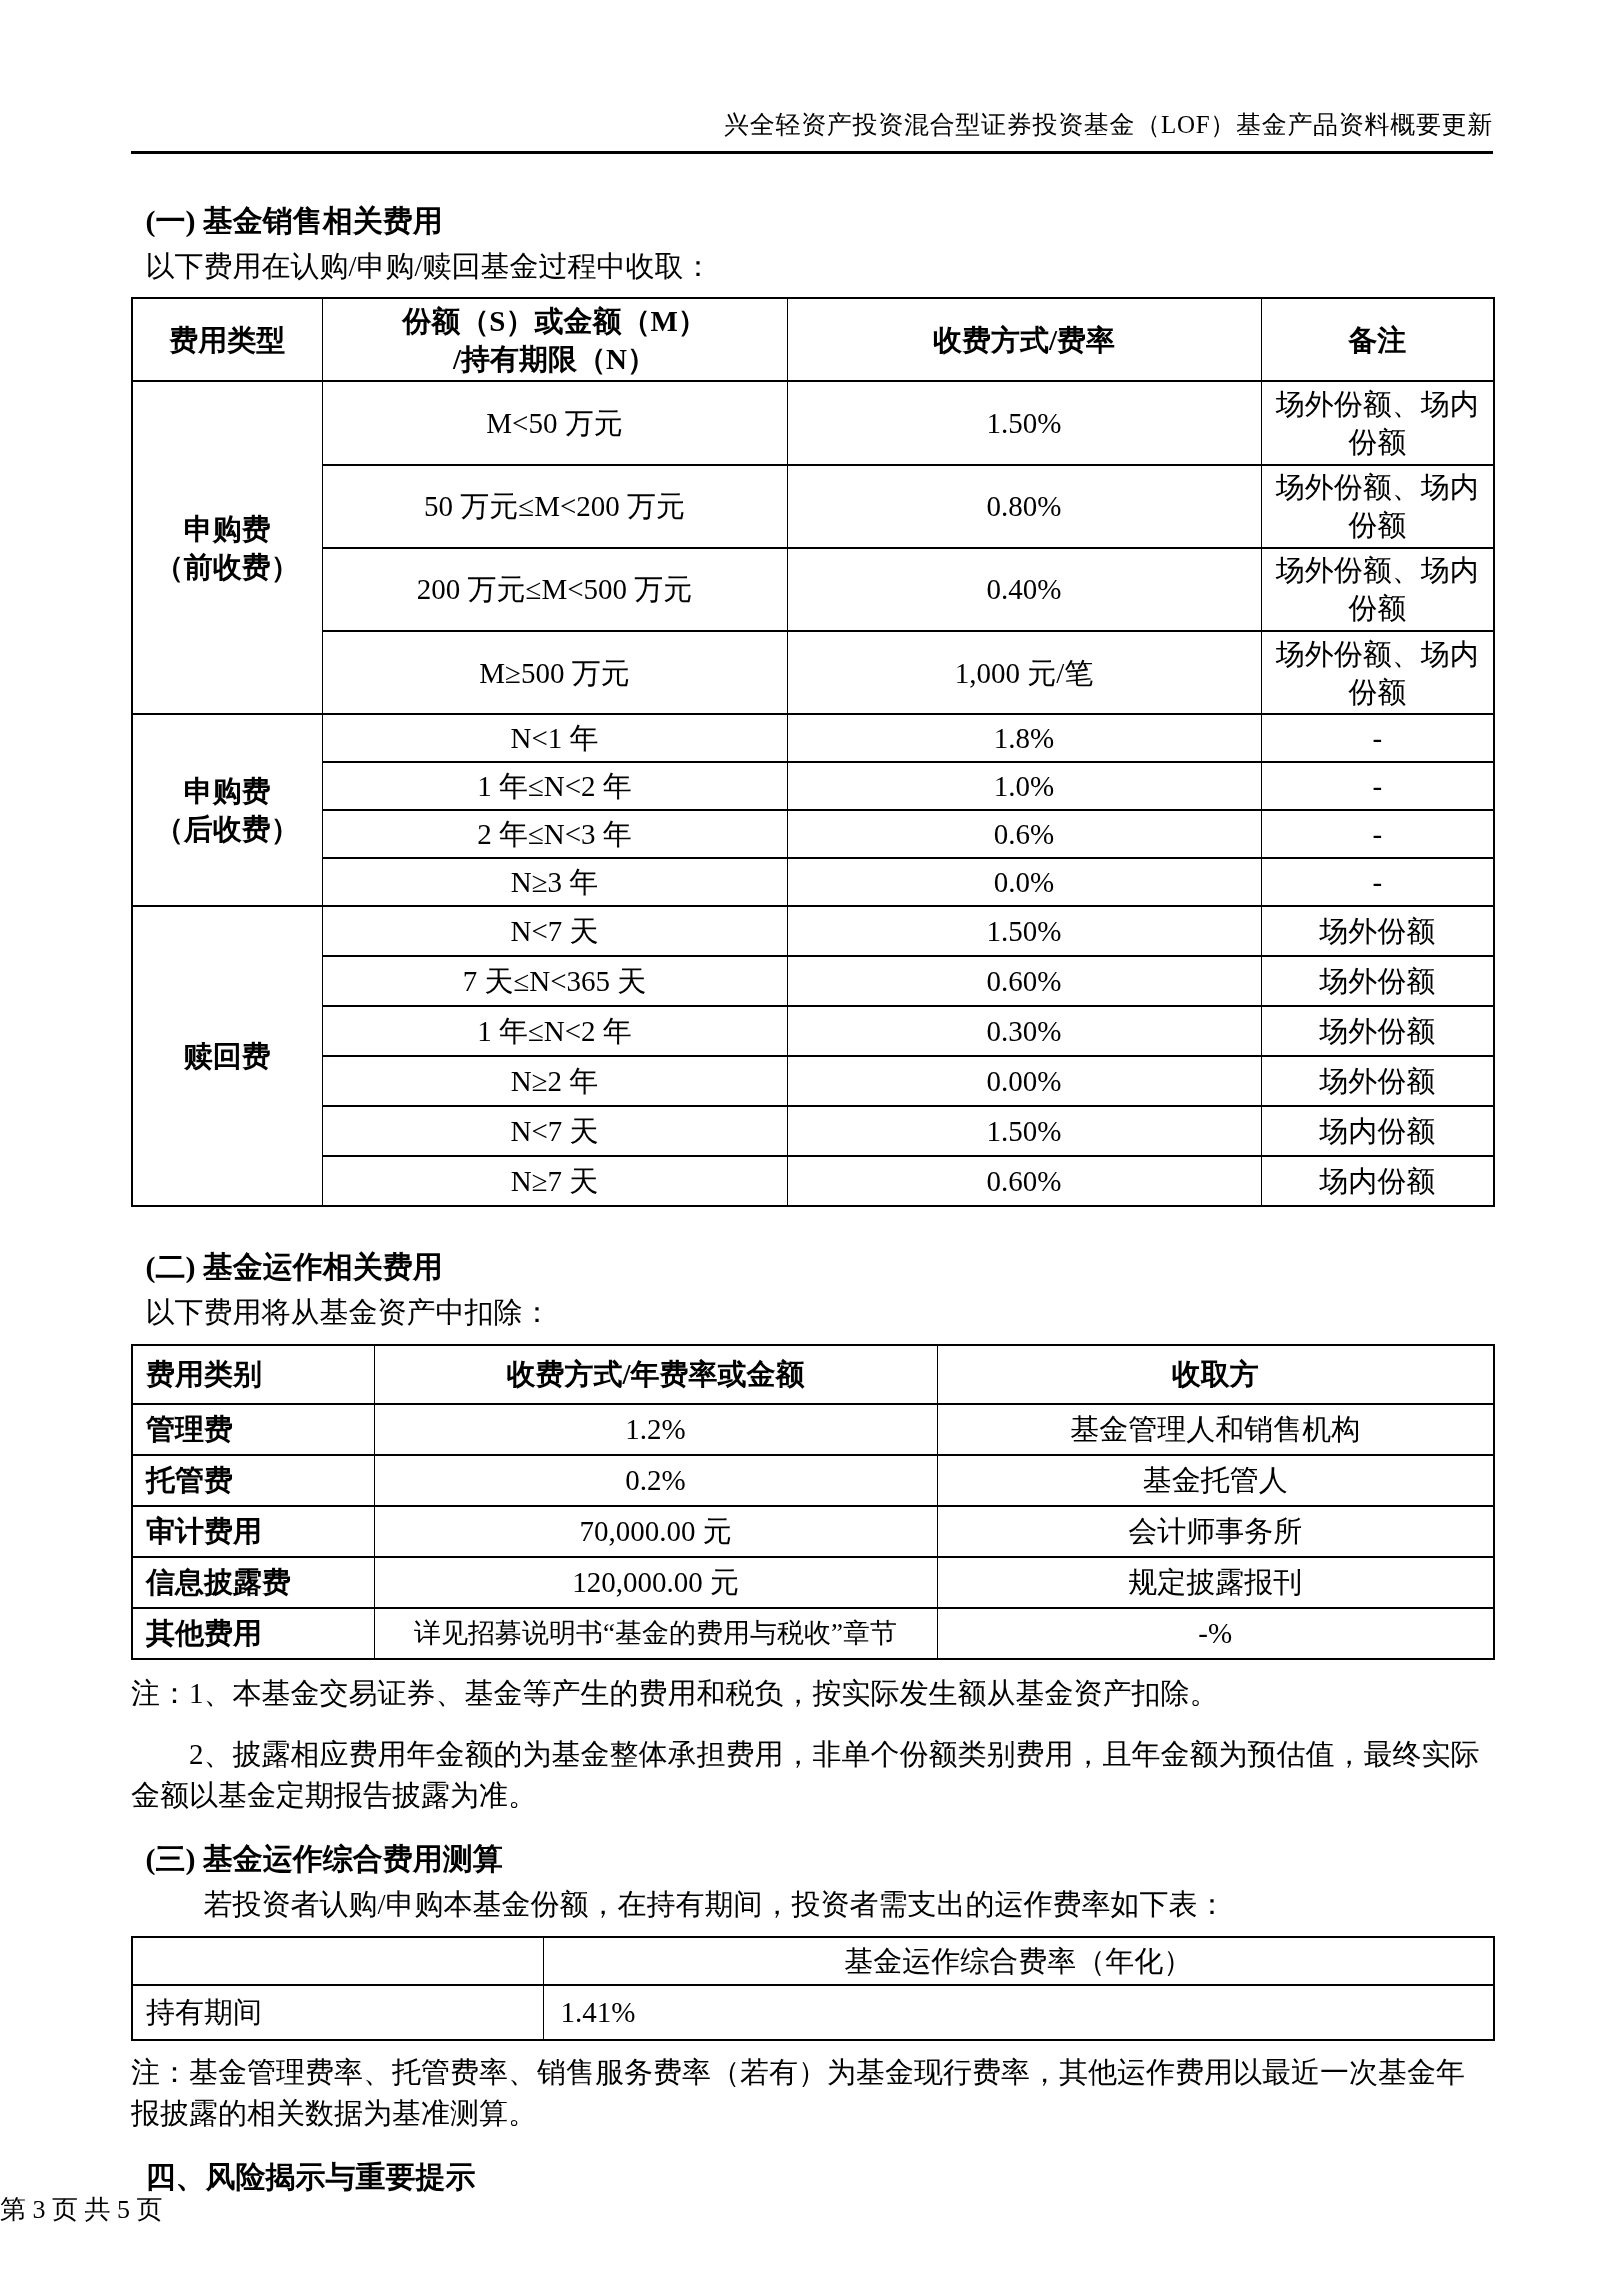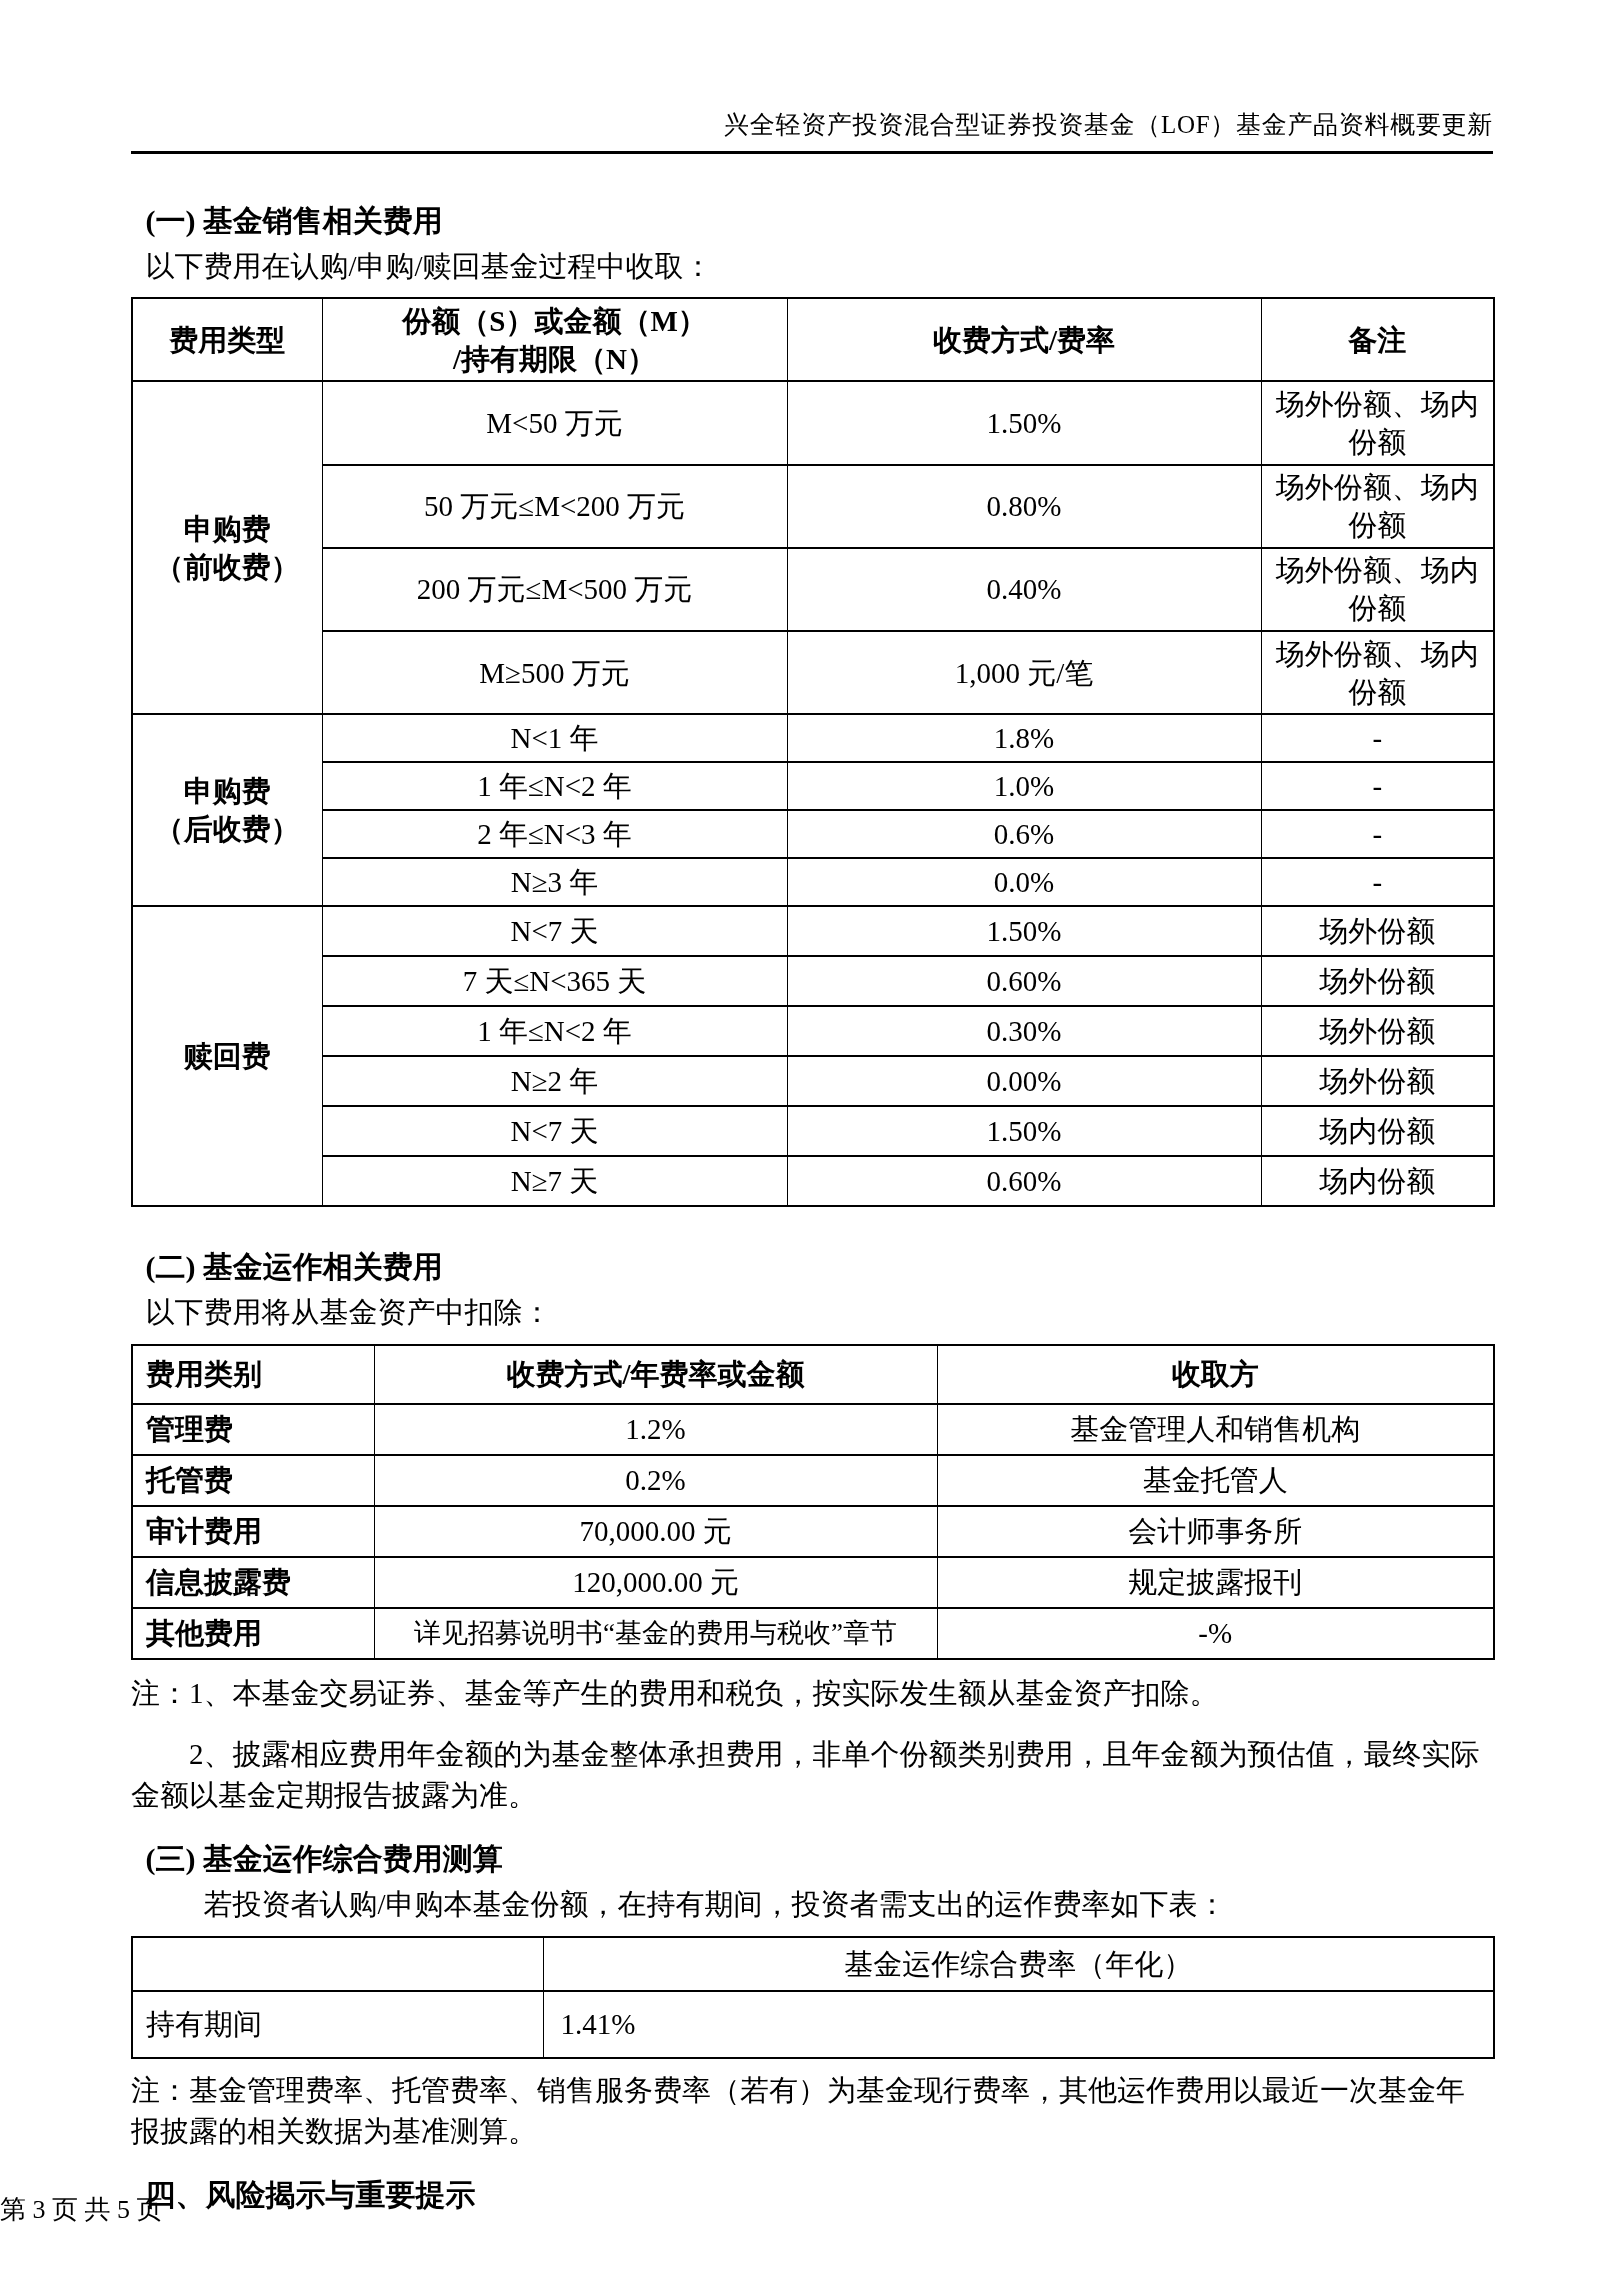--- a/index.html
+++ b/index.html
@@ -60,22 +60,22 @@
   .h-b    { height: 48px; }
   .h-c    { height: 50px; }
 
   
   .t2 .lbl { text-align: left; padding-left: 13px; font-weight: bold; }
   .h2-hdr { height: 59px; }
   .h2-r   { height: 51px; }
   .t2 .fit { font-size: 27px; white-space: nowrap; padding-left: 2.6px; padding-right: 2.6px; }
 
   
-  .h3-hdr { height: 54px; }
-  .h3-r   { height: 67px; padding-left: 8px; }
+  .h3-hdr { height: 48px; }
+  .h3-r   { height: 55px; padding-left: 8px; }
   .t3 .lbl { text-align: left; padding-left: 13px; }
   .t3 .val { text-align: left; padding-left: 17px; }
 
   p.note {
     font-size: 29px; line-height: 41px;
     margin: 13px 0 0 0;
   }
   p.note.cont { margin-top: 0; }
   p.note.indent2 { text-indent: 2em; margin-top: 20px; }
   p.note.gap { margin-top: 11.8px; }

